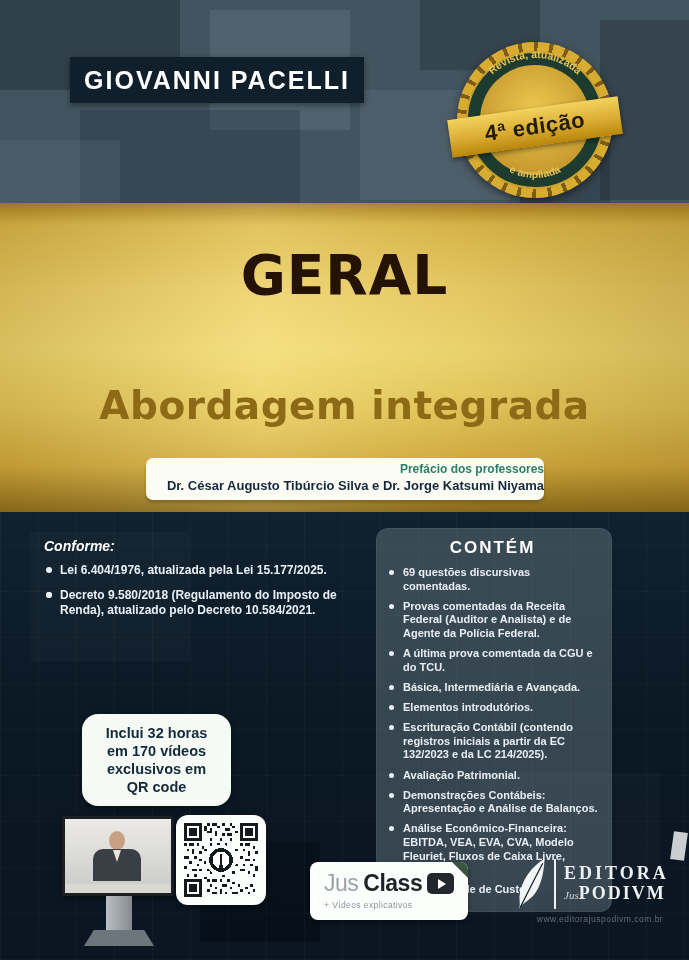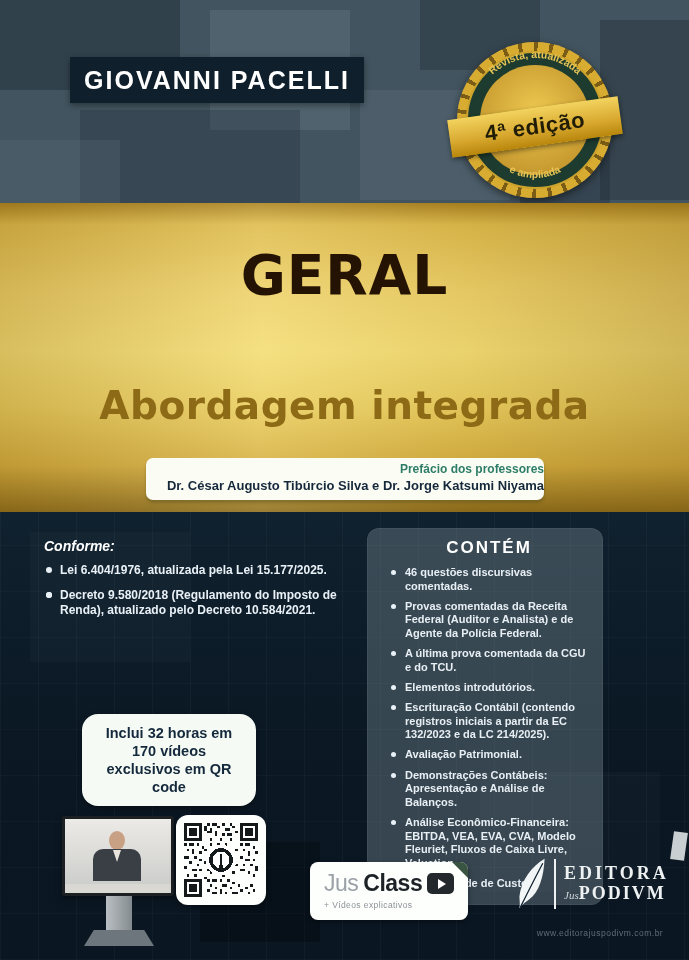--- a/index.html
+++ b/index.html
@@ -77,31 +77,31 @@
 
   
   .conforme{position:absolute;left:44px;top:26px;width:334px;}
   .conforme-heading{font-style:italic;font-weight:bold;font-size:14px;color:#ffffff;margin-bottom:9px;}
   .blist{list-style:none;margin:0;padding:0;}
   .blist li{position:relative;padding-left:16px;margin-bottom:9px;font-weight:bold;color:#e9f1f7;font-size:12px;line-height:1.3;}
   .blist li .dot{position:absolute;left:2px;top:4px;width:6px;height:6px;border-radius:50%;background:#e9f1f7;}
 
   
   .contem-panel{
-    position:absolute;left:367px;top:16px;width:236px;background:rgba(125,144,153,.38);
-    border-radius:12px;padding:10px 14px 8px 22px;box-sizing:border-box;
+    position:absolute;left:376px;top:16px;width:236px;background:rgba(125,144,153,.38);
+    border-radius:12px;padding:10px 14px 8px 11px;box-sizing:border-box;
     box-shadow:inset 0 0 0 1px rgba(255,255,255,.05);
   }
   .contem-heading{text-align:center;color:#fff;font-weight:bold;font-size:17px;letter-spacing:2px;margin-bottom:8px;}
   .contem-panel .blist li{font-size:11px;margin-bottom:6.5px;line-height:1.24;color:#e8eff4;}
   .contem-panel .blist li .dot{width:5px;height:5px;top:4px;}
 
   
   .video-bubble{
-    position:absolute;left:82px;top:202px;width:174px;height:92px;background:#f5faf4;border-radius:16px;
+    position:absolute;left:82px;top:202px;width:149px;height:92px;background:#f5faf4;border-radius:16px;
     display:flex;align-items:center;justify-content:center;text-align:center;
     box-shadow:0 3px 6px rgba(0,0,0,.4);padding:14px;box-sizing:border-box;
   }
   .video-bubble span{font-size:14.5px;font-weight:bold;color:#14293c;line-height:1.25;}
 
   
   .monitor{position:absolute;left:62px;top:304px;width:116px;height:134px;}
   .monitor .frame{position:absolute;left:0;top:0;width:112px;height:80px;background:#1c2023;border-radius:3px;padding:3px;box-sizing:border-box;box-shadow:0 2px 6px rgba(0,0,0,.5);}
   .monitor .screen{position:relative;width:100%;height:100%;background:linear-gradient(180deg,#eceae6,#c9cbc9);overflow:hidden;}
   .monitor .head{position:absolute;left:44px;top:12px;width:16px;height:19px;border-radius:50%;background:#c8a184;}
@@ -130,21 +130,21 @@
 
   
   .publisher{position:absolute;left:514px;top:344px;width:172px;}
   .pub-row{display:flex;align-items:center;}
   .pub-feather{width:36px;height:56px;}
   .pub-bar{width:2px;height:50px;background:#eef2f3;margin:0 8px 0 4px;}
   .pub-text{font-family:"Liberation Serif",serif;color:#edf1f2;}
   .pub-line1{font-size:18px;font-weight:bold;letter-spacing:3px;line-height:20px;}
   .pub-line2{font-size:18px;font-weight:bold;letter-spacing:2px;line-height:20px;}
   .pub-jus{font-size:11px;font-style:italic;font-weight:normal;color:#cfd6da;letter-spacing:0;}
-  .pub-site{margin-top:16px;text-align:center;font-size:8.5px;color:#5e6d79;letter-spacing:.5px;}
+  .pub-site{margin-top:2px;text-align:center;font-size:8.5px;color:#5e6d79;letter-spacing:.5px;}
 </style>
 </head>
 <body>
 
 <div class="cover">
 
   <div class="top-section">
     <div class="blotch b1"></div>
     <div class="blotch b2"></div>
     <div class="blotch b3"></div>
@@ -204,26 +204,27 @@
           <li><span class="dot"></span></li>
 
           <li><span class="dot"></span><span>Decreto 9.580/2018 (Regulamento do Imposto de Renda), atualizado pelo Decreto 10.584/2021.</span></li>
         </ul>
     </div>
 
     <div class="contem-panel">
       <div class="contem-heading">CONTÉM</div>
       <ul class="blist">
 
-          <li><span class="dot"></span><span>46 questões discursivas comentadas.</span></li>
+          <li><span class="dot"></span><span>69 questões discursivas comentadas.</span></li>
 
           <li><span class="dot"></span><span>Provas comentadas da Receita Federal (Auditor e Analista) e de Agente da Polícia Federal.</span></li>
 
           <li><span class="dot"></span><span>A última prova comentada da CGU e do TCU.</span></li>
 
+          <li><span class="dot"></span><span>Básica, Intermediária e Avançada.</span></li>
 
           <li><span class="dot"></span><span>Elementos introdutórios.</span></li>
 
           <li><span class="dot"></span><span>Escrituração Contábil (contendo registros iniciais a partir da EC 132/2023 e da LC 214/2025).</span></li>
 
           <li><span class="dot"></span><span>Avaliação Patrimonial.</span></li>
 
           <li><span class="dot"></span><span>Demonstrações Contábeis: Apresentação e Análise de Balanços.</span></li>
 
           <li><span class="dot"></span><span>Análise Econômico-Financeira: EBITDA, VEA, EVA, CVA, Modelo Fleuriet, Fluxos de Caixa Livre, Valuation.</span></li>

